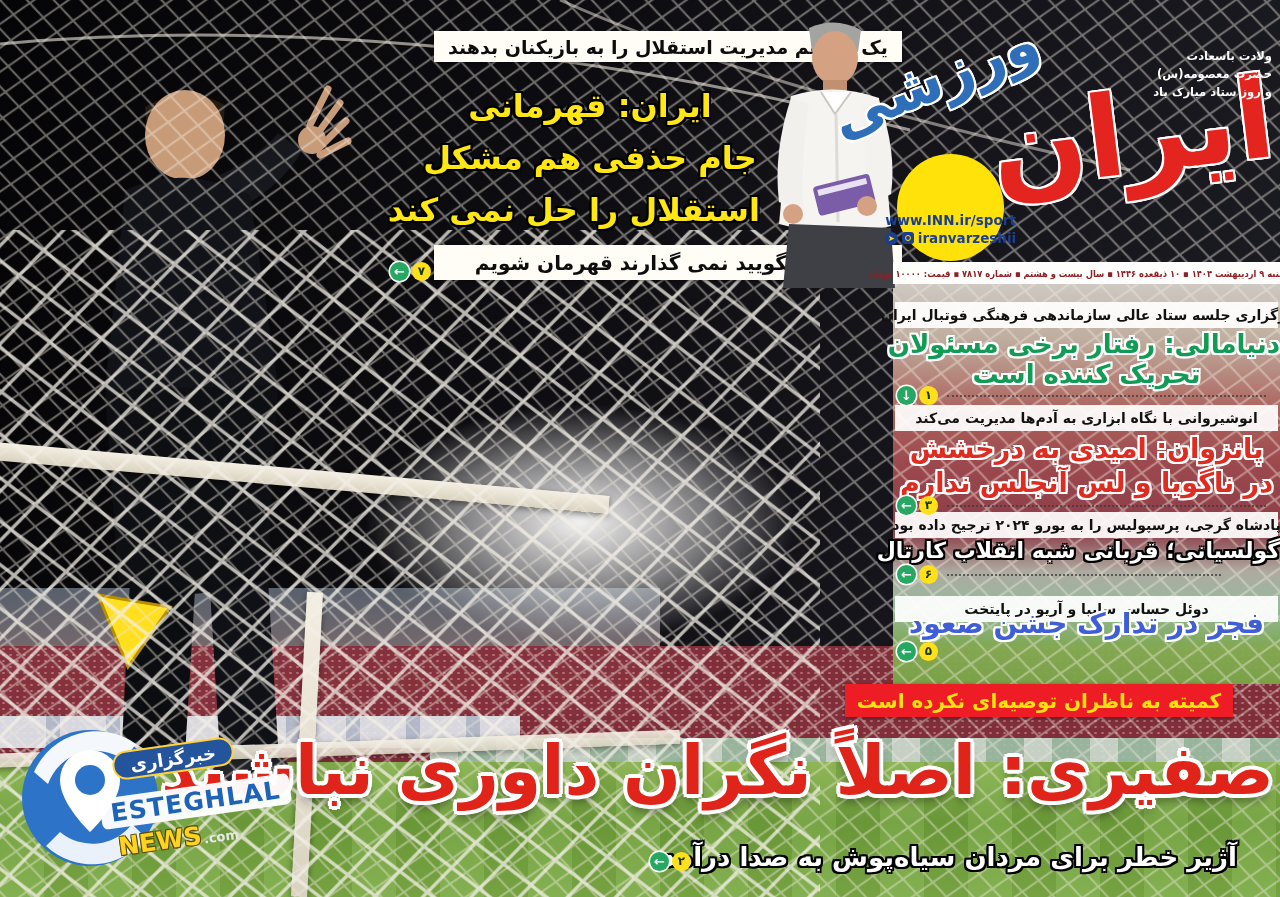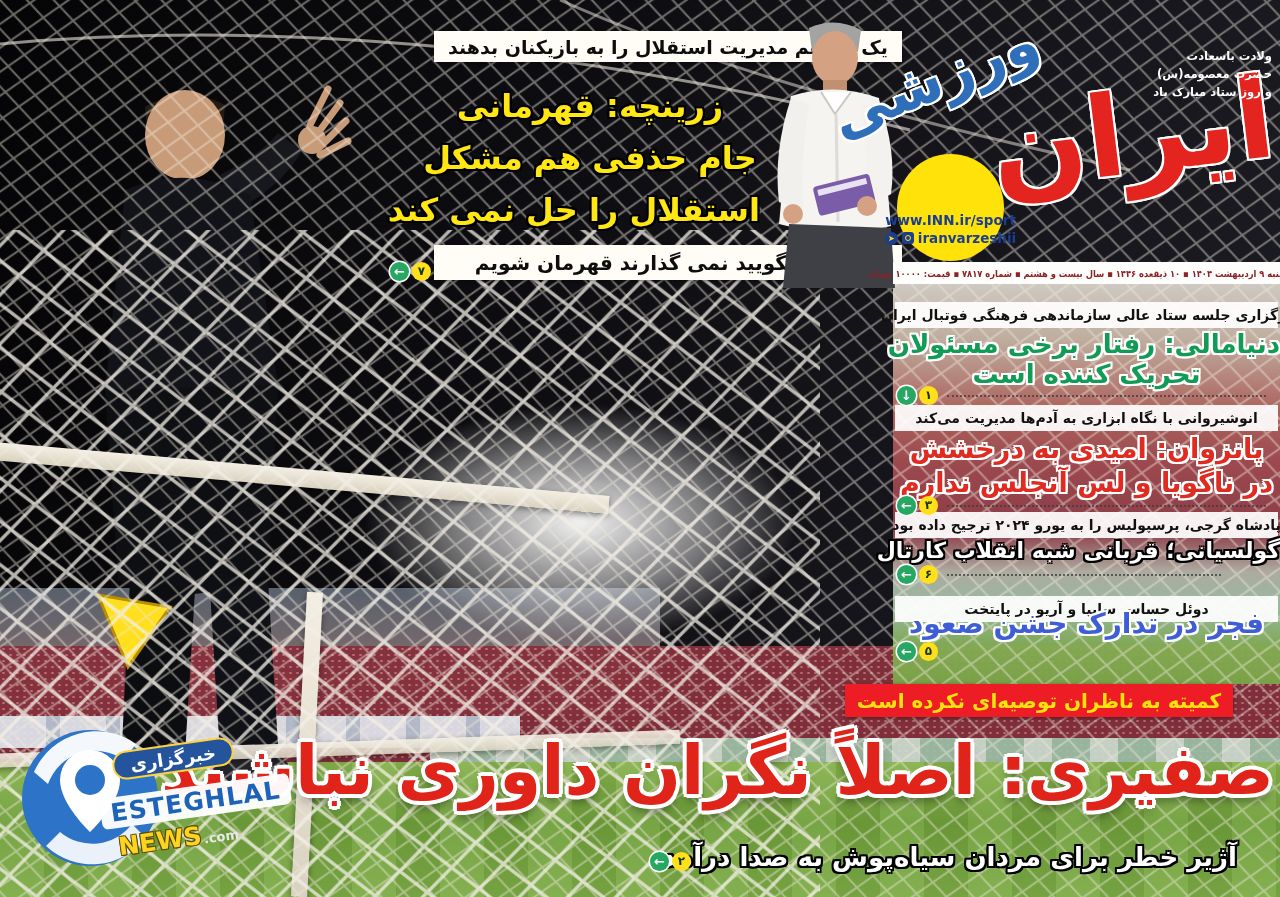--- a/index.html
+++ b/index.html
@@ -190,21 +190,21 @@
     </span>
   </div>
   <div class="date-strip abs">
     <span class="rtl">سه شنبه ۹ اردیبهشت ۱۴۰۴ ▪ ۱۰ ذیقعده ۱۴۴۶ ▪ سال بیست و هشتم ▪ شماره ۷۸۱۷ ▪ قیمت: ۱۰۰۰۰ تومان</span>
   </div>
 
   <div class="abs top-kicker">
     <span class="rtl">یک بار هم مدیریت استقلال را به بازیکنان بدهند</span>
   </div>
   <div class="abs top-headline ob rtl">
-    <div>زرینچه: قهرمانی</div>
+    <div>ایران: قهرمانی</div>
     <div>جام حذفی هم مشکل</div>
     <div>استقلال را حل نمی کند</div>
   </div>
   <div class="abs top-footer">
     <span class="rtl">اینقدر نگویید نمی گذارند قهرمان شویم</span>
   </div>
   <div class="abs marker" style="left:390px;top:262px;">
     <span class="m-green">←</span>
     <span class="m-yellow">۷</span>
   </div>

